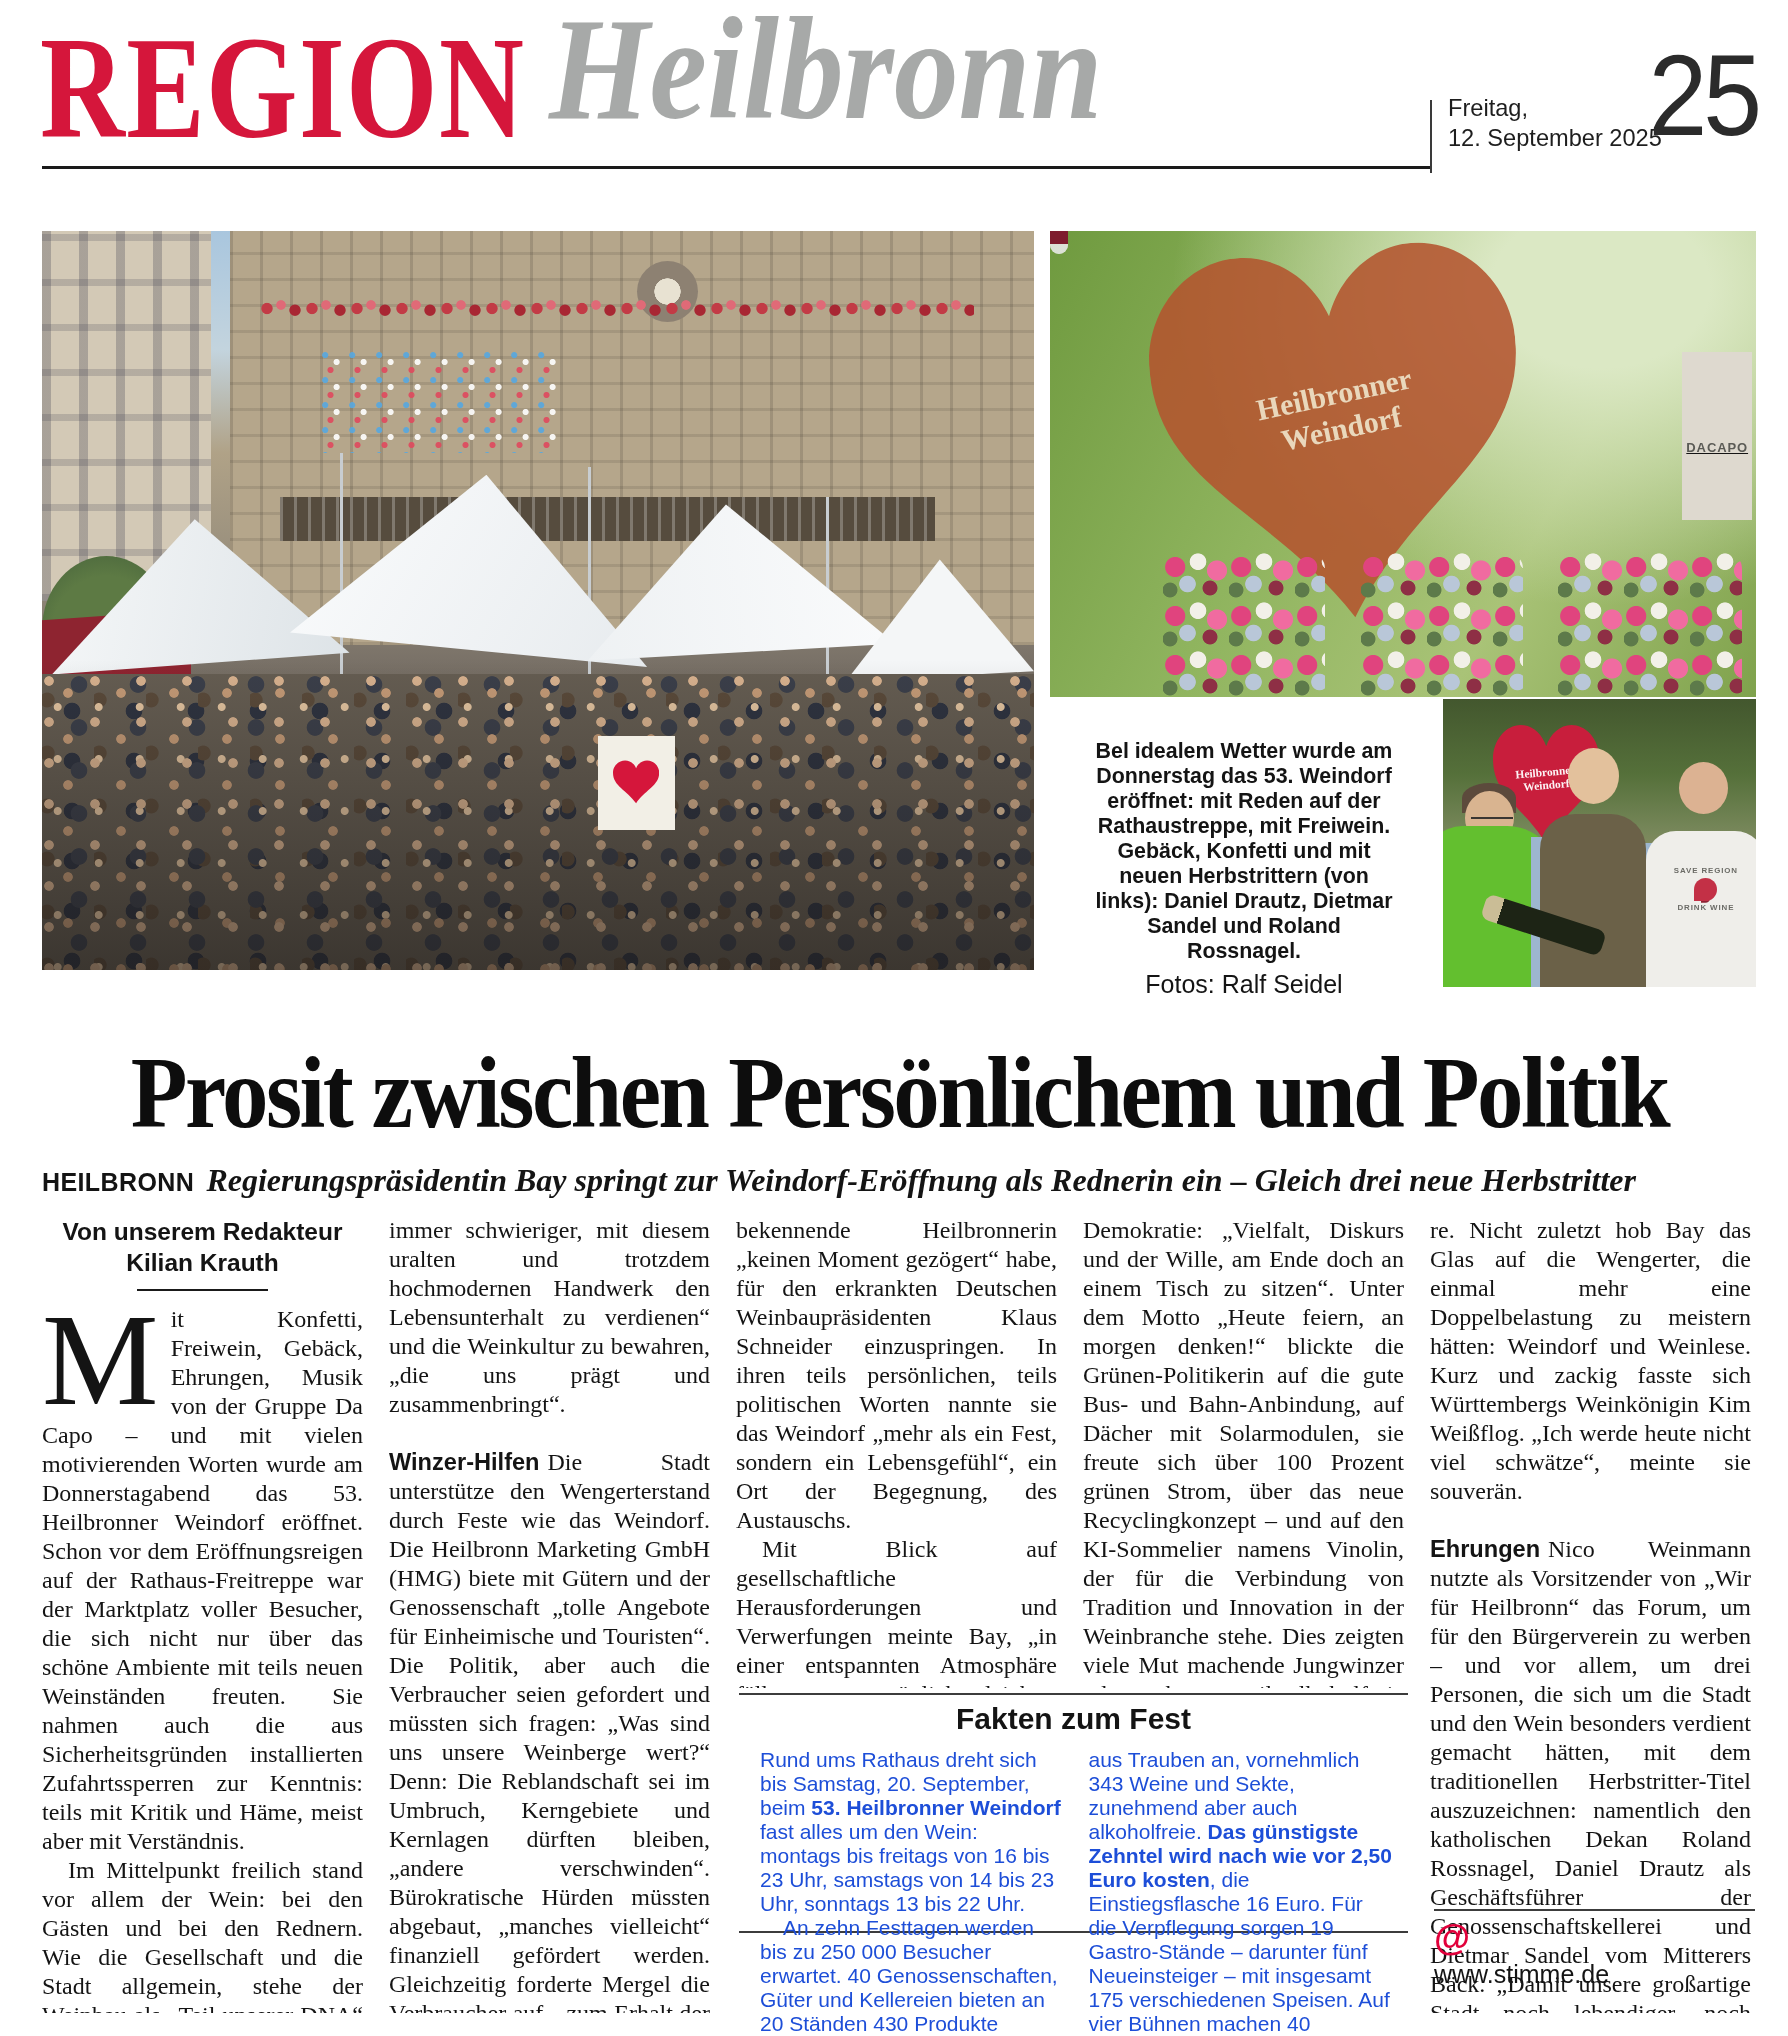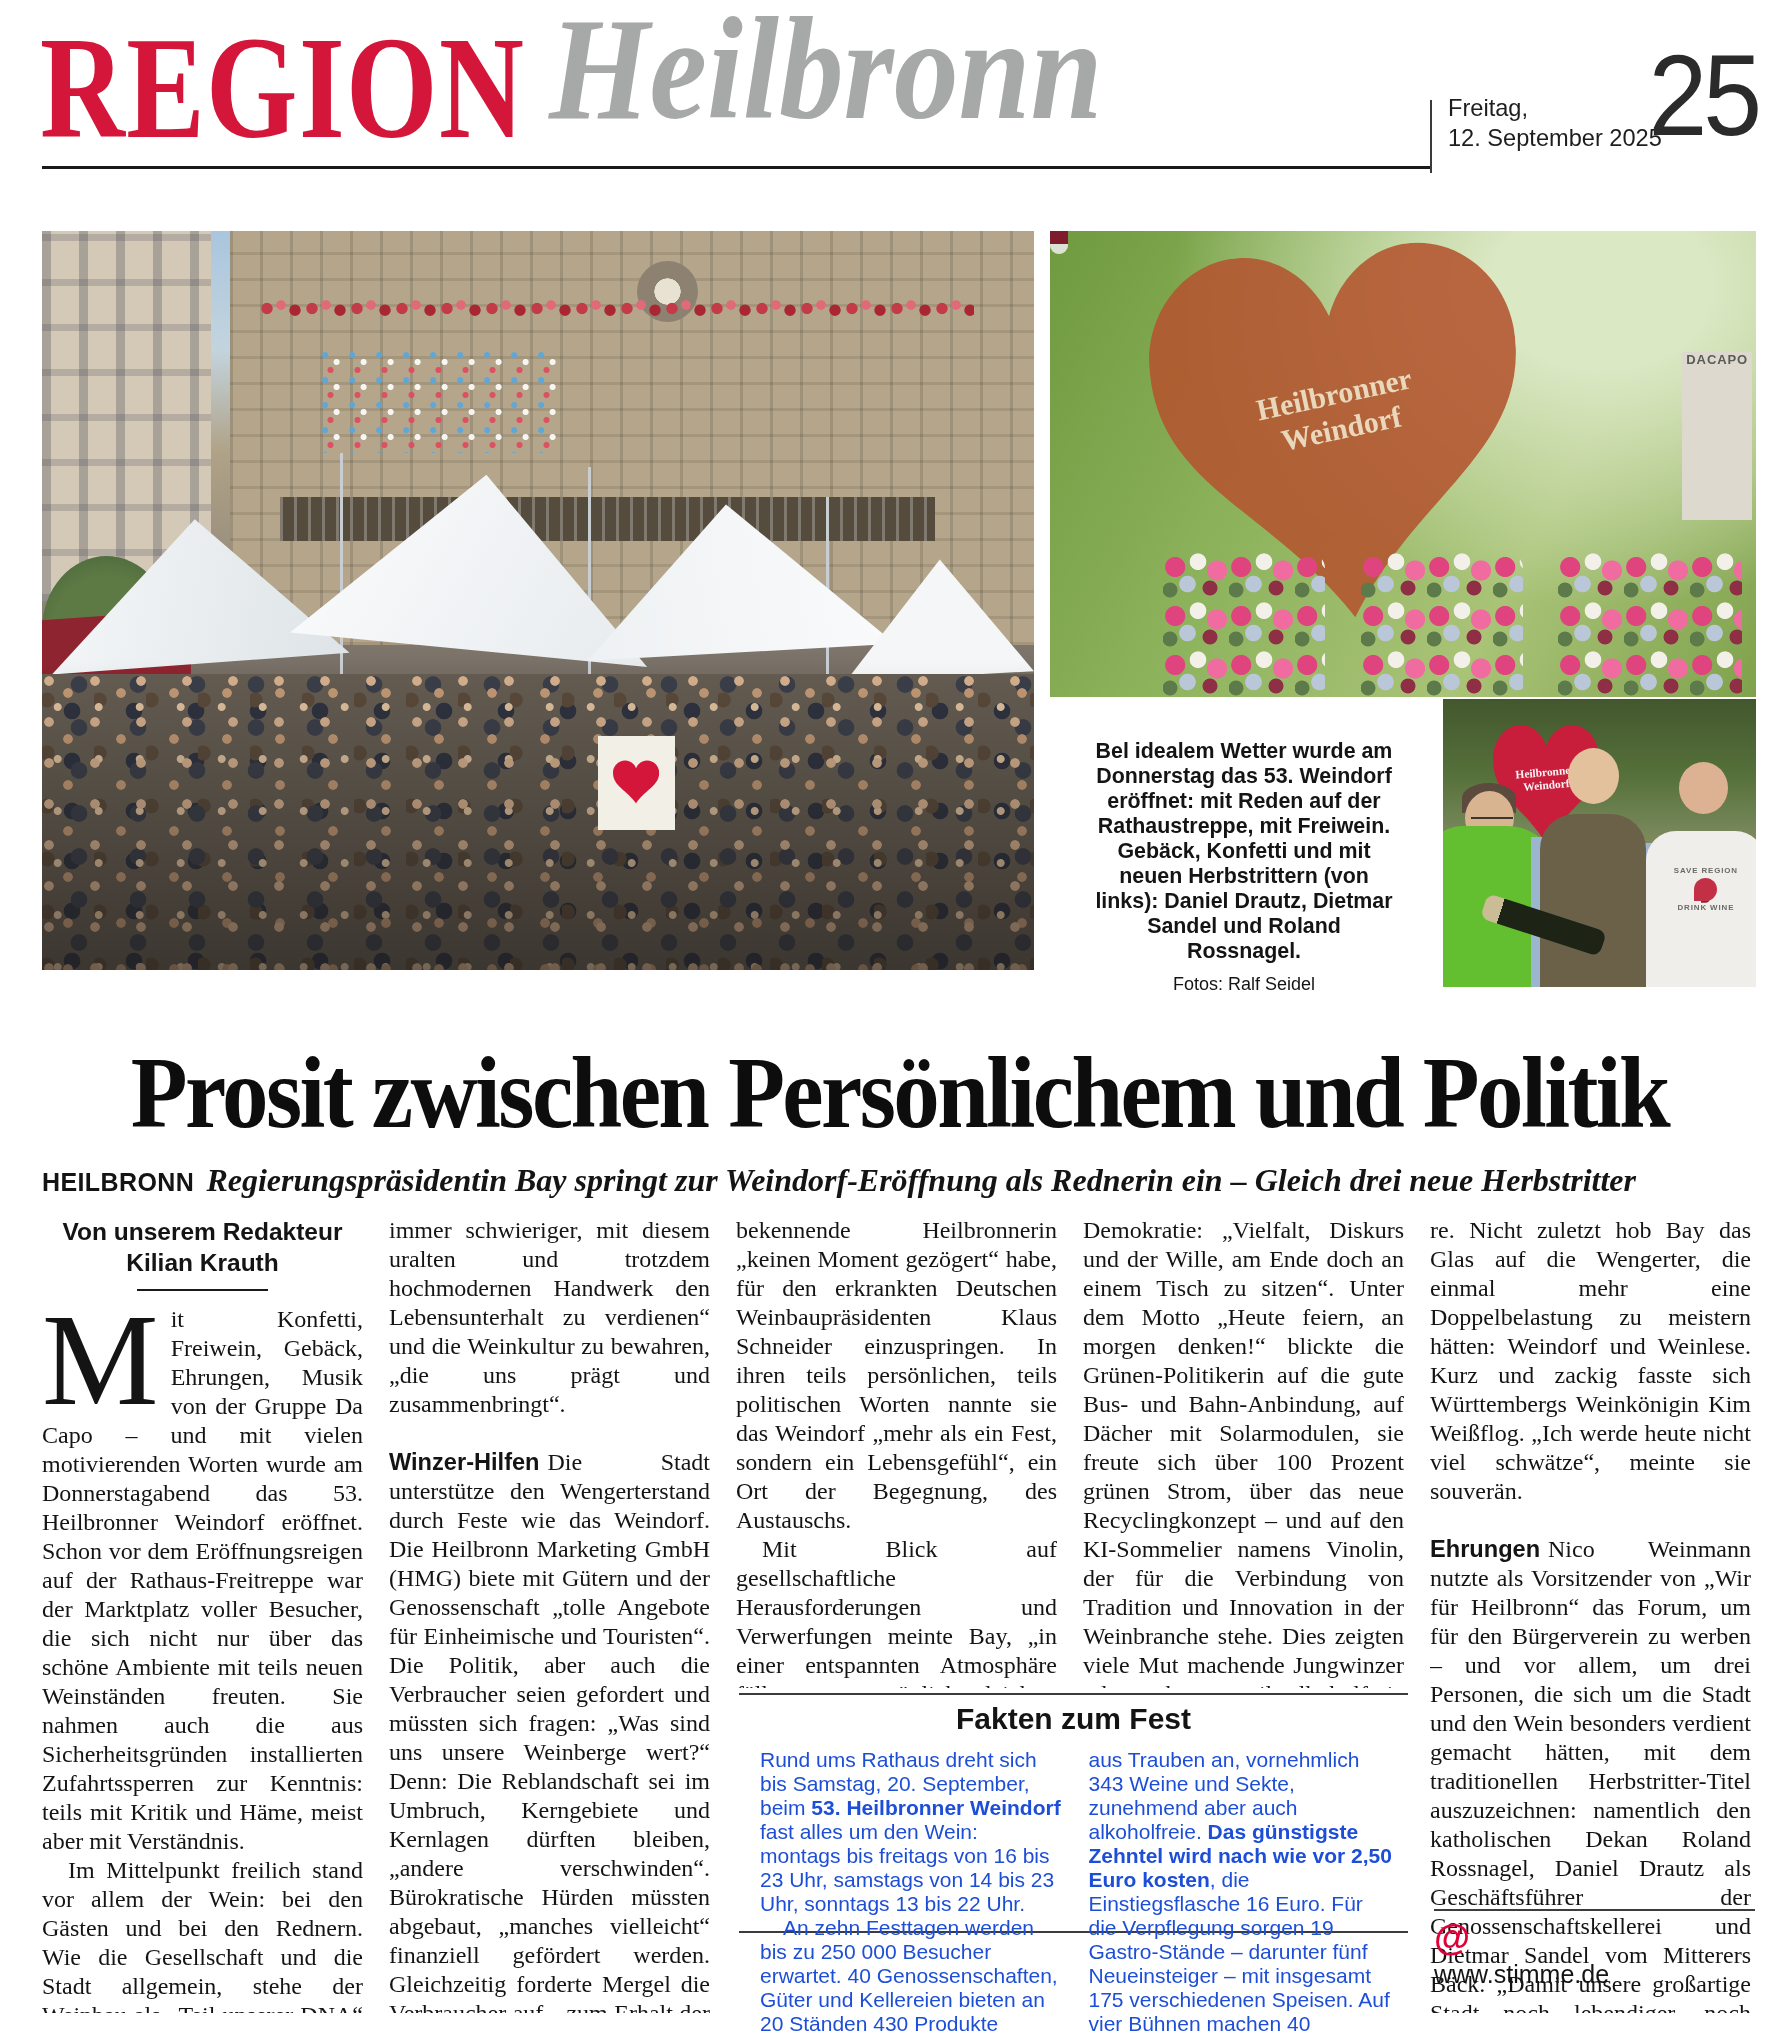--- a/index.html
+++ b/index.html
@@ -73,21 +73,21 @@
 
   #photo-men{left:1050px;top:231px;width:706px;height:466px;
     background:radial-gradient(ellipse at 78% 12%,#dbe8c4 0 14%,rgba(219,232,196,0) 55%),
                linear-gradient(118deg,#6f9a3f 0%,#8fb45e 38%,#a9c377 68%,#7fa24c 100%);}
   .heart-wrap{position:absolute;display:flex;align-items:center;justify-content:center;}
   .men-heart{left:15%;top:4%;width:52%;height:80%;transform:rotate(-5deg);}
   .men-heart svg{width:100%;height:100%;opacity:.88;}
   .men-heart-text{position:absolute;text-align:center;transform:rotate(-7deg);
     font:700 30px/35px "Liberation Serif",serif;color:rgba(238,226,200,.92);margin-top:-14%;}
   .men-dacapo{position:absolute;right:.5%;top:26%;width:10%;height:36%;background:#ded9cf;
-    display:flex;align-items:flex-start;justify-content:center;padding-top:1px;box-sizing:border-box;}
+    display:flex;align-items:center;justify-content:center;padding-top:23px;box-sizing:border-box;text-decoration:underline;}
   .men-dacapo span{font:700 13px/1 "Liberation Sans",sans-serif;color:#5b5b56;letter-spacing:0.9px;}
   .person{position:absolute;}
   .head{position:absolute;border-radius:50%;background:#dcb491;}
   .hair{position:absolute;border-radius:50% 50% 20% 20%;background:#6a4a33;}
   .body-shape{position:absolute;border-radius:40px 40px 0 0;}
   .shirt-slit{position:absolute;top:6%;left:42%;width:16%;height:50%;background:#eceff0;
     clip-path:polygon(20% 0,80% 0,100% 100%,0 100%);}
   .lanyard{position:absolute;width:7.9px;height:26%;
     background:repeating-linear-gradient(45deg,#b23440 0 4.4px,#f2f2f2 4.4px 8.7px,#27325a 8.7px 13px);}
   .wineglass{position:absolute;width:17.5px;height:23px;border-radius:0 0 10.5px 10.5px;
@@ -119,21 +119,21 @@
   .pg-r-head{position:absolute;right:9%;top:22%;width:49px;height:52px;border-radius:50%;background:#dcb292;}
   .pg-print{position:absolute;width:100%;top:22%;text-align:center;
     font:700 7.9px/9.6px "Liberation Sans",sans-serif;color:#6b6b66;letter-spacing:0.9px;}
   .pg-rose{margin:2.6px auto;width:23px;height:23px;border-radius:50% 50% 50% 0;background:#c33046;
     box-shadow:0 8.7px 0 -7px #8c2333;}
   .pg-bottle{position:absolute;left:12%;bottom:17%;width:40%;height:9%;border-radius:8.7px;
     background:linear-gradient(90deg,#cabd96 0 14%,#1d2415 14%);transform:rotate(18deg);}
 
   .caption{position:absolute;left:1092px;top:739px;width:304px;text-align:center;
     font:700 21.4px/25px "Liberation Sans",sans-serif;color:#141414;}
-  .credit{font-weight:400;font-size:18px;margin-top:7.9px;}
+  .credit{font-weight:400;font-size:25px;margin-top:7.9px;}
 
   
   .headline{position:absolute;left:42px;top:1041px;width:1715px;text-align:center;
     font:700 93px/1 "Liberation Serif",serif;letter-spacing:-2.6px;color:#0d0d0d;
     transform:scaleY(1.10);transform-origin:center top;}
   .subhead{position:absolute;left:42px;top:1162px;width:1715px;text-align:left;}
   .subhead .kicker{font:700 25px "Liberation Sans",sans-serif;letter-spacing:0.4px;margin-right:12.2px;}
   .subhead .sub{font:italic 700 32px "Liberation Serif",serif;}
 
   .cols{position:absolute;left:42px;top:1216px;width:1715px;display:flex;gap:26px;}

